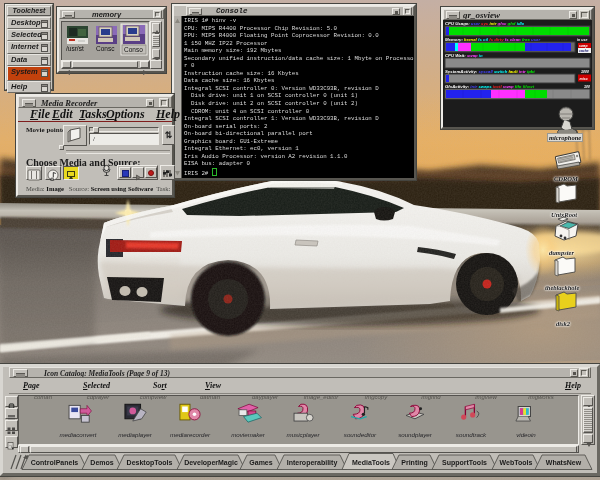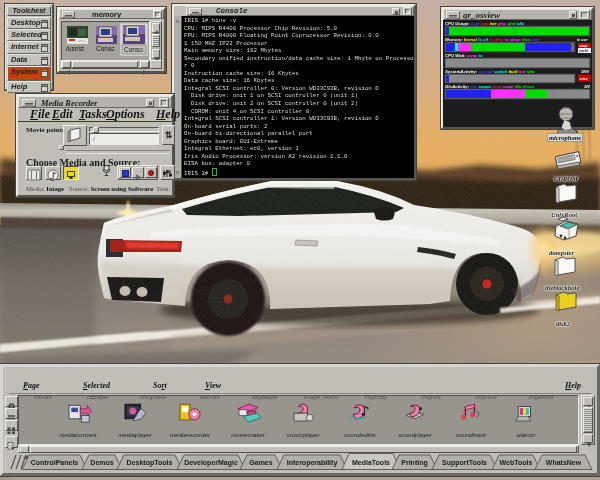--- a/index.html
+++ b/index.html
@@ -445,20 +445,32 @@
     </svg>
  <div class="abs" style="left:5px;top:172px;"><span class="ilabel" style="font-size:6.5px;color:#222;">theblackhole</span></div>
  <svg class="abs" style="left:12px;top:185px;" width="28" height="24">
       <path d="M4,6 l8,-3 l3,2 l9,-1 l0,14 l-17,3 Z" fill="#e8d01c" stroke="#55534f" stroke-width="1"></path>
       <path d="M4,6 l0,15 l3,1 l0,-15 Z" fill="#c8b20a" stroke="#55534f" stroke-width="0.8"></path>
     </svg>
  <div class="abs" style="left:16px;top:208px;"><span class="ilabel" style="font-size:6.5px;color:#222;">disk2</span></div>
 </div>
 
 <div class="win" style="left:0;top:364px;width:600px;height:112px;border-width:3px;border-color:#d8d6d1 #6a6862 #6a6862 #d8d6d1;">
+ <div class="tbar" style="left:6px;top:0px;right:6px;height:11px;">
+   <div class="mini" style="left:3px;top:1px;width:15px;height:8px;">
+        <i></i>
+      </div>
+   <div class="ttext" style="position:absolute;left:34px;top:1px;font-size:7.5px;line-height:9px;">Icon Catalog: MediaTools (Page 9 of 13)</div>
+   <div class="dotb" style="right:12px;top:1px;width:8px;height:8px;">
+        <i></i>
+      </div>
+   <div class="maxb" style="right:1px;top:0px;width:10px;height:10px;">
+        <i></i>
+      </div>
+ </div>
  <div style="position:absolute;left:6px;top:13px;right:6px;height:13px;border-bottom:1px solid #88857f;font-size:8px;line-height:12px;">
    <span class="menu" style="position:absolute;left:14px;"><u>P</u>age</span>
    <span class="menu" style="position:absolute;left:74px;"><u>S</u>elected</span>
    <span class="menu" style="position:absolute;left:144px;">So<u>r</u>t</span>
    <span class="menu" style="position:absolute;left:196px;"><u>V</u>iew</span>
    <span class="menu" style="position:absolute;right:10px;"><u>H</u>elp</span>
  </div>
  <div class="raised" style="position:absolute;left:2px;top:29px;width:13px;height:11px;"><svg width="11" height="9">
         <ellipse cx="5.5" cy="4.5" rx="3" ry="3.5" fill="#3a3a36"></ellipse>
         <rect x="4" y="1" width="3" height="7" fill="#6a6a66"></rect>

